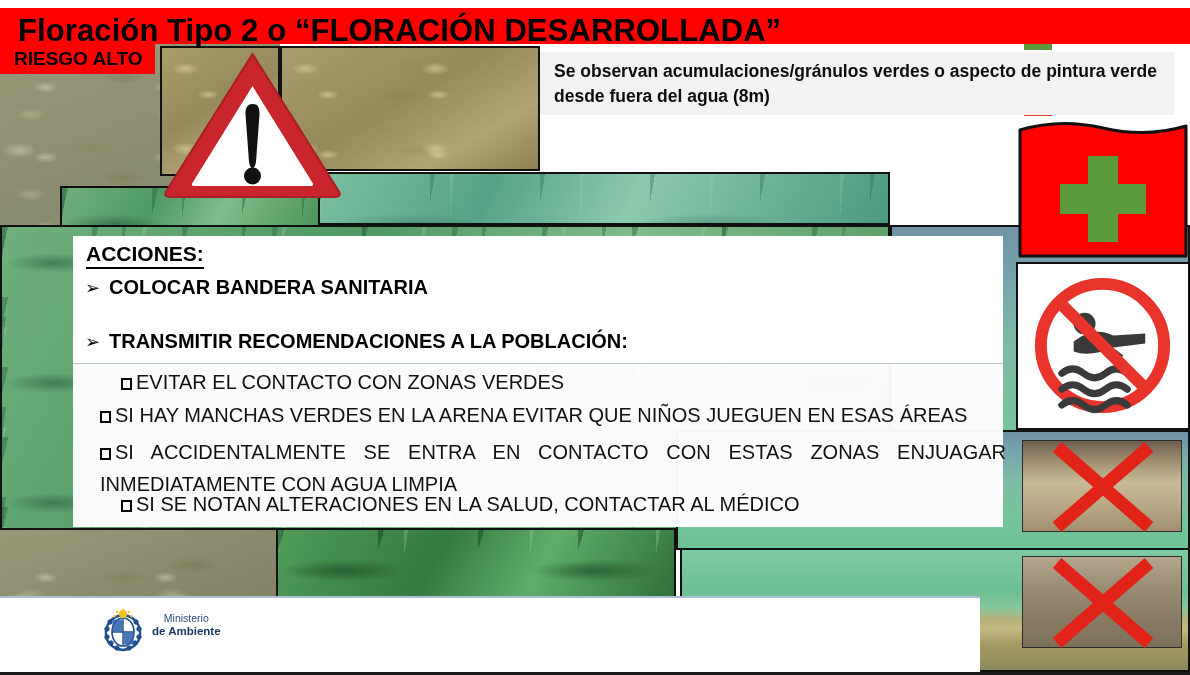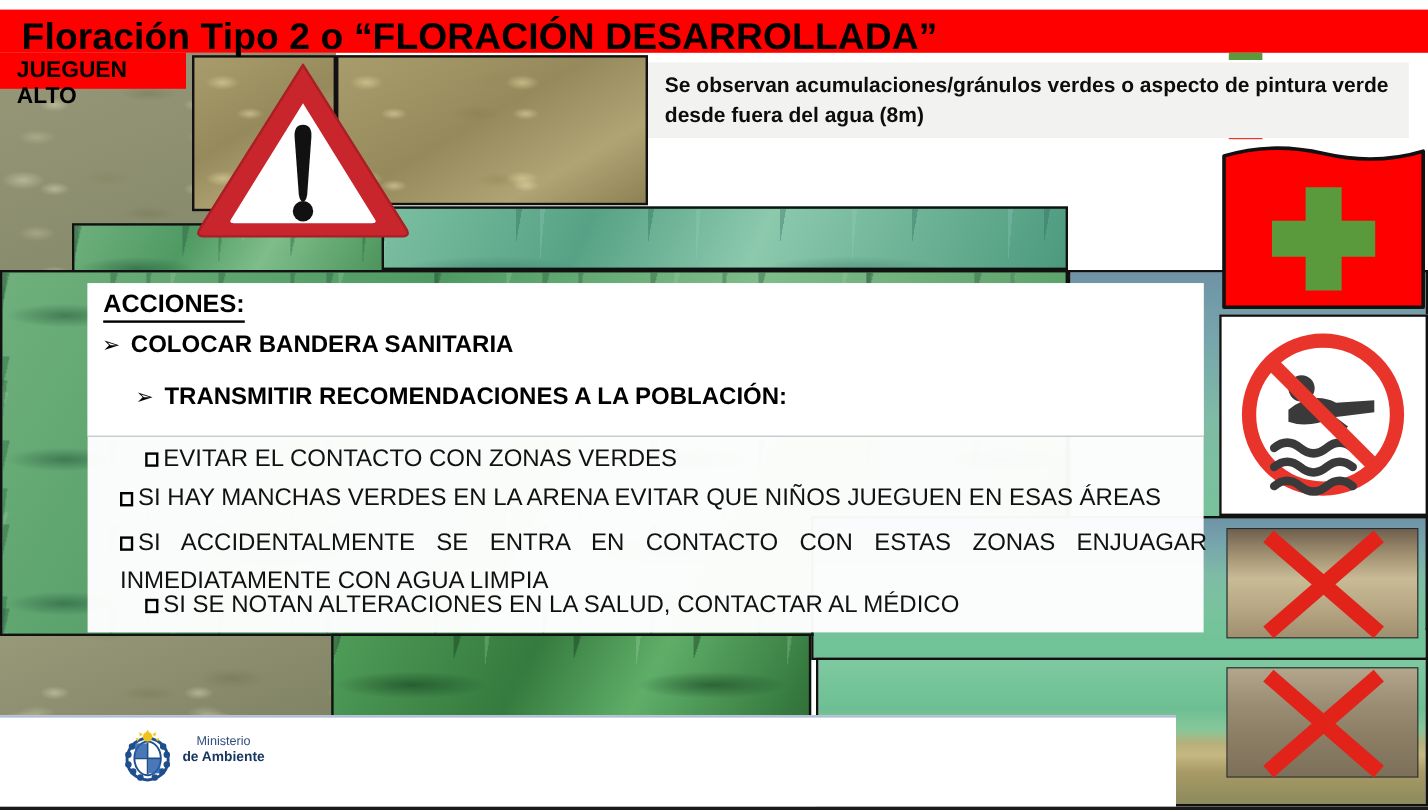--- a/index.html
+++ b/index.html
@@ -216,21 +216,21 @@
   <div class="photo tex-water bordered" style="left:676px; top:430px; width:514px; height:120px;"></div>
 
   <div id="title-bar">
     <div id="title-text">Floración Tipo 2 o “FLORACIÓN DESARROLLADA”</div>
   </div>
 
   <div class="sliver" style="left:1024px; top:44px; width:28px; height:6px; background:#5B9A3C;"></div>
   <div class="sliver" style="left:1024px; top:112px; width:28px; height:4px; background:#E8342A;"></div>
 
   <div id="risk-badge">
-    <span>JUEGUEN ALTO</span>
+    <span>RIESGO ALTO</span>
   </div>
 
   <div id="desc-panel">
     <p>Se observan acumulaciones/gránulos verdes o aspecto de pintura verde desde fuera del agua (8m)</p>
   </div>
 
   <div id="warn-tri">
     <svg viewBox="0 0 185 155" width="185" height="155">
       <path d="M92.5 8 L178 144 Q183 151 174 151 L11 151 Q2 151 7 144 Z" fill="#C9252C" stroke="#A81F25" stroke-width="2" stroke-linejoin="round"></path>
       <path d="M92.5 40 L152 136 Q155 140 150 140 L35 140 Q30 140 33 136 Z" fill="#FFFFFF"></path>
@@ -240,21 +240,21 @@
   </div>
 
   <div id="acciones-box">
 
     <div id="acciones-upper">
       <div id="acciones-title">ACCIONES:</div>
 
       <div class="accion-row" style="top:40px;">
         <span class="arrow">➢</span><span>COLOCAR BANDERA SANITARIA</span>
       </div>
-      <div class="accion-row" style="top:84px;margin-left:28px;">
+      <div class="accion-row" style="top:94px;">
         <span class="arrow">➢</span><span>TRANSMITIR RECOMENDACIONES A LA POBLACIÓN:</span>
       </div>
     </div>
 
     <div id="acciones-divider"></div>
 
     <div id="acciones-lower">
       <div class="rec-line" style="left:32px; top:7px;">
         <span class="rec-box"></span><span>EVITAR EL CONTACTO CON ZONAS VERDES</span>
       </div>

